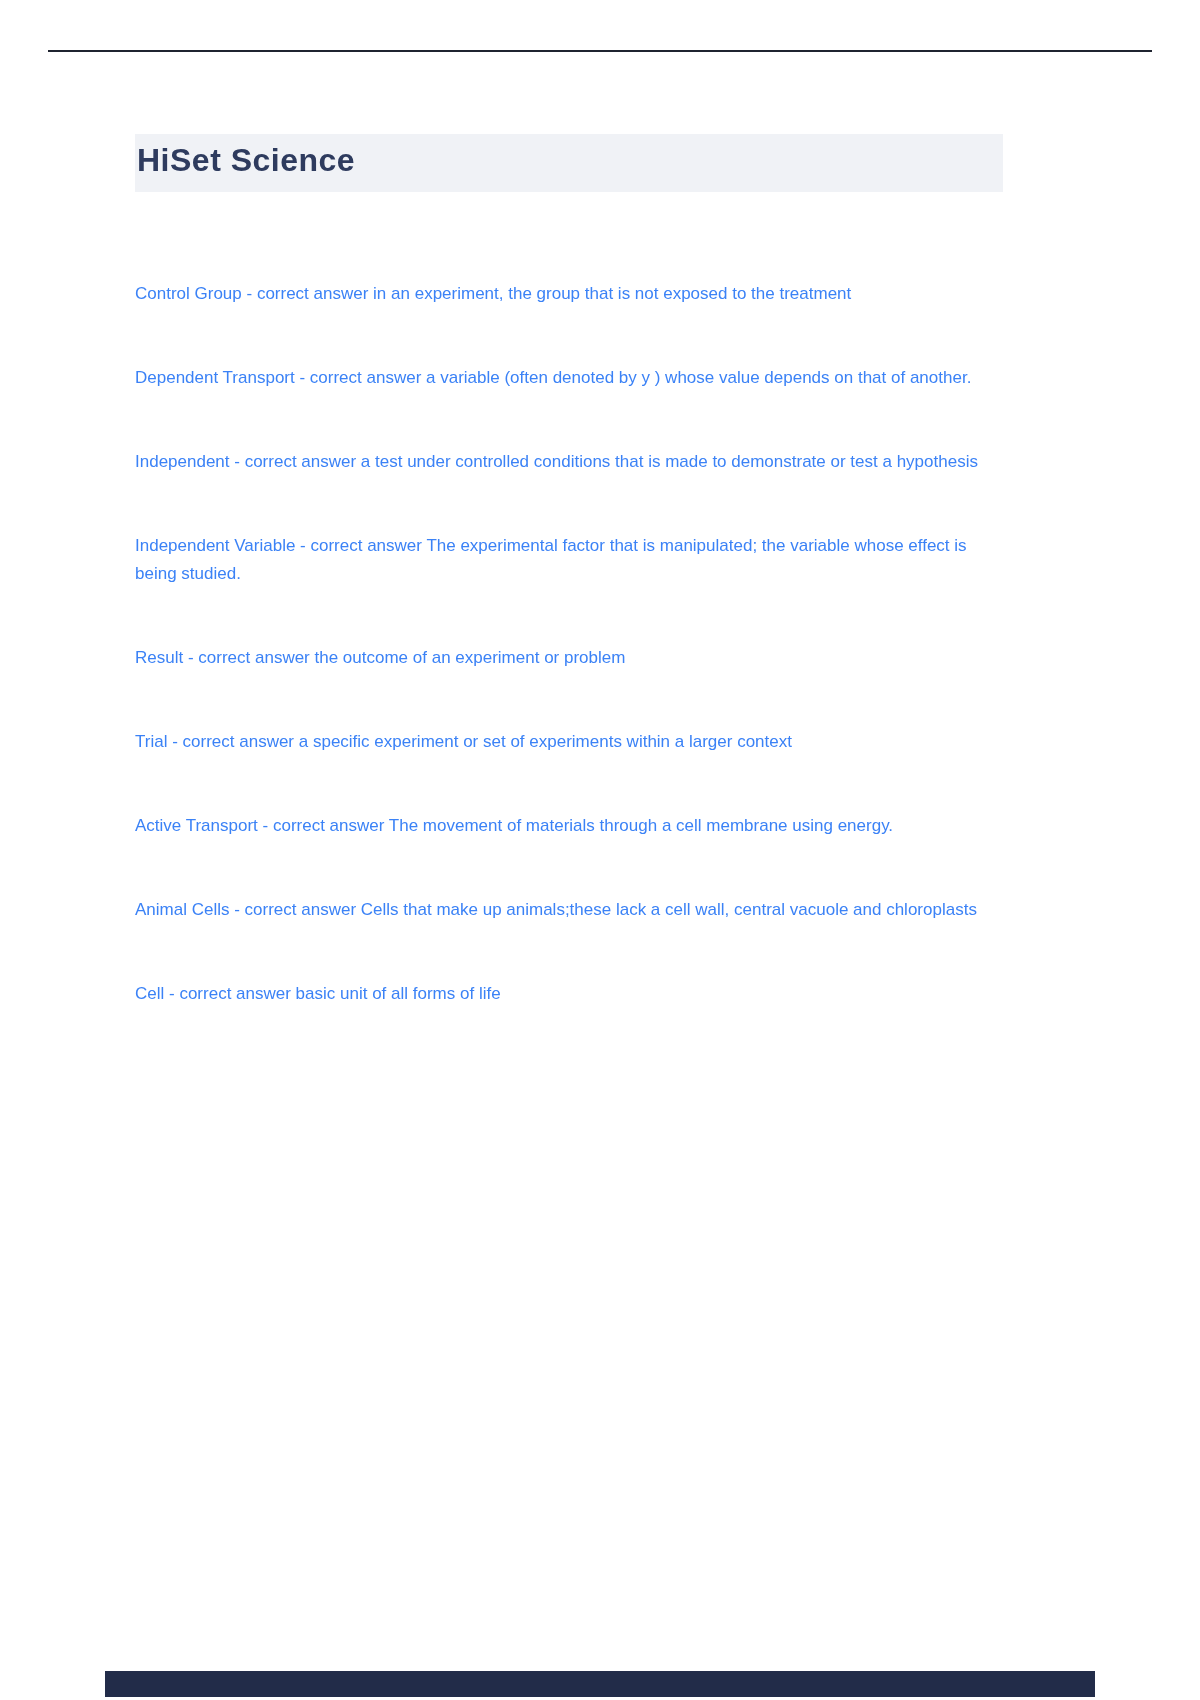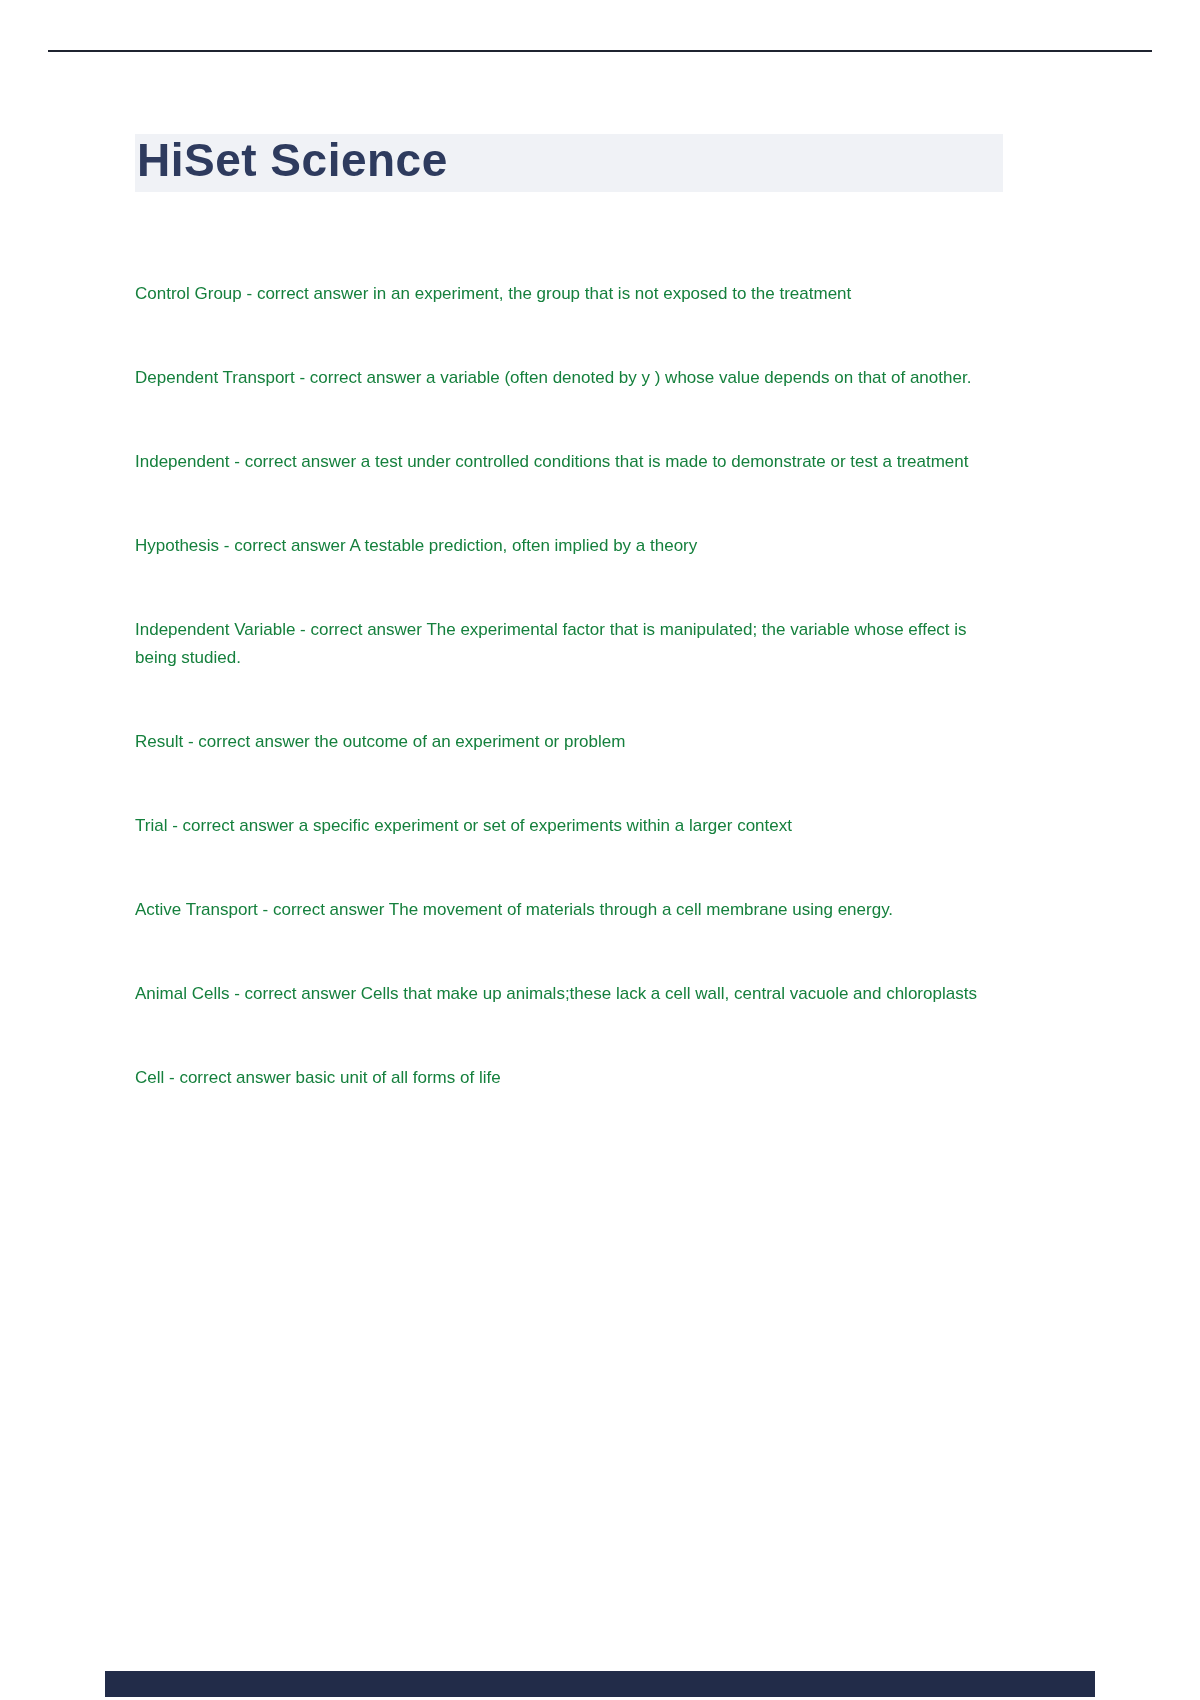--- a/index.html
+++ b/index.html
@@ -28,56 +28,55 @@
   .content {
     position: absolute;
     left: 135px;
     top: 0;
     width: 868px;
   }
   .title {
     margin: 134px 0 0 0;
     padding: 2px 10px 8px 2px;
     background: #f0f2f6;
-    font-size: 46px;
+    font-size: 32px;
     line-height: 48px;
     font-weight: bold;
     color: #2e3b5e;
     letter-spacing: 0.5px;
   }
   .card-list {
     margin-top: 88px;
   }
   .card-item {
     margin: 0 0 56px 0;
     font-size: 17px;
     line-height: 28px;
-    color: #15803d;
+    color: #3b82f6;
   }
   .footer-bar {
     position: absolute;
     left: 105px;
     right: 105px;
     bottom: 3px;
     height: 26px;
     background: #222c49;
   }
 </style>
 </head>
 <body>
 
 <div class="page">
   <hr class="top-rule">
   <div class="content">
     <h1 class="title">HiSet Science</h1>
     <div class="card-list">
         <p class="card-item"><span>Control Group</span><span> - correct answer in an experiment, the group that is not exposed to the treatment</span></p>
         <p class="card-item"><span>Dependent Transport</span><span> - correct answer a variable (often denoted by y ) whose value depends on that of another.</span></p>
-        <p class="card-item"><span>Independent</span><span> - correct answer a test under controlled conditions that is made to demonstrate or test a treatment</span></p>
-        <p class="card-item"><span>Hypothesis</span><span> - correct answer A testable prediction, often implied by a theory</span></p>
+        <p class="card-item"><span>Independent</span><span> - correct answer a test under controlled conditions that is made to demonstrate or test a hypothesis</span></p>
         <p class="card-item"><span>Independent Variable</span><span> - correct answer The experimental factor that is manipulated; the variable whose effect is being studied.</span></p>
         <p class="card-item"><span>Result</span><span> - correct answer the outcome of an experiment or problem</span></p>
         <p class="card-item"><span>Trial</span><span> - correct answer a specific experiment or set of experiments within a larger context</span></p>
         <p class="card-item"><span>Active Transport</span><span> - correct answer The movement of materials through a cell membrane using energy.</span></p>
         <p class="card-item"><span>Animal Cells</span><span> - correct answer Cells that make up animals;these lack a cell wall, central vacuole and chloroplasts</span></p>
         <p class="card-item"><span>Cell</span><span> - correct answer basic unit of all forms of life</span></p>
       </div>
   </div>
   <div class="footer-bar"></div>
 </div>

